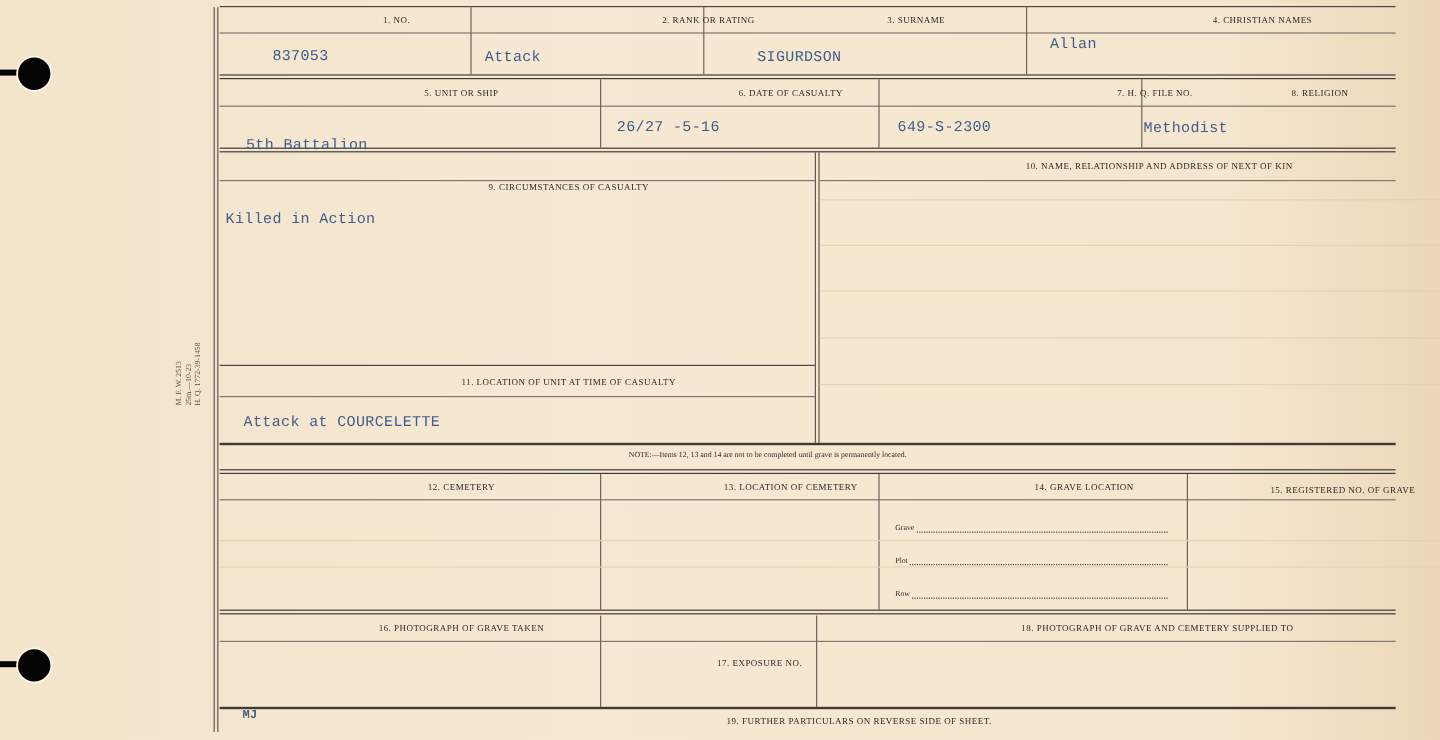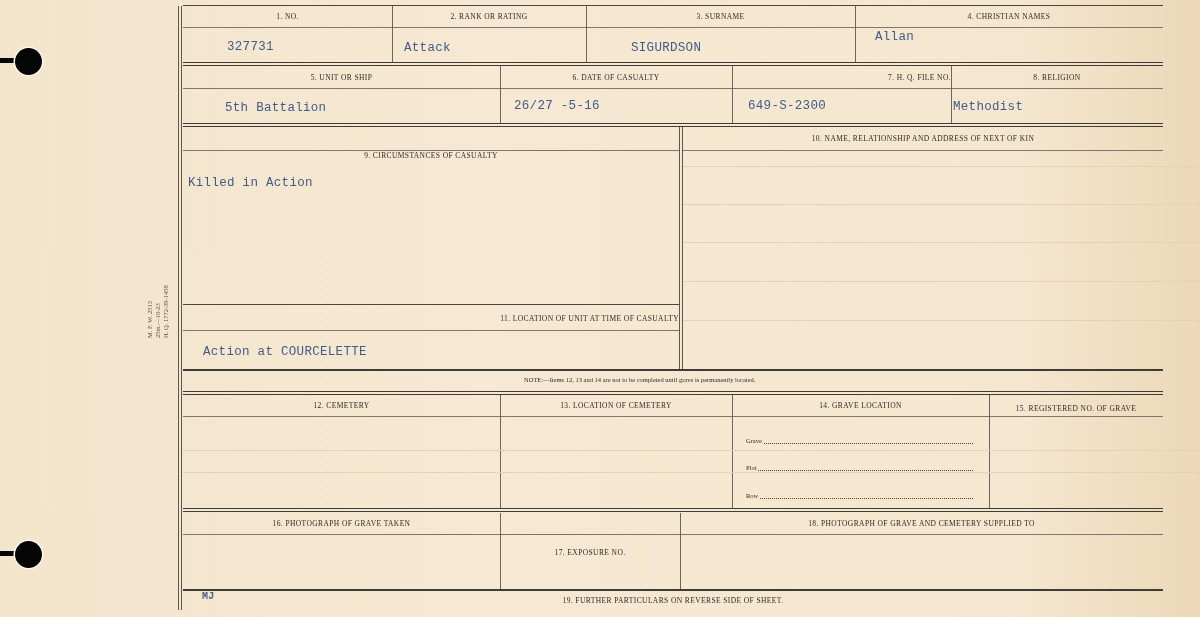--- a/index.html
+++ b/index.html
@@ -10,21 +10,21 @@
   }
   .hline { position:absolute; height:0; border-top:1.5px solid #4a4640; }
   .hline.thick { border-top:2px solid #3f3b36; }
   .hline.dbl { border-top:1.5px solid #3f3b36; border-bottom:1.5px solid #3f3b36; height:2px; }
   .hline.thin { border-top:1px solid #7d776e; }
   .hline.faint { border-top:1px solid #e4d2b6; }
   .vline { position:absolute; width:0; border-left:1px solid #6c665d; }
   .vline.dbl { border-left:1px solid #5c574f; border-right:1px solid #5c574f; width:2px; }
   .label {
     position:absolute; font-size:7.5px; letter-spacing:0.4px; color:#2f2b27;
-    text-align:center; text-transform:uppercase; white-space:nowrap;
+    text-align:center; text-transform:uppercase; white-space:nowrap;padding-left:43px;
   }
   .typed {
     position:absolute; font-family:"Liberation Mono", "DejaVu Sans Mono", monospace;
     font-size:12.5px; color:#3f5c8a; white-space:nowrap; letter-spacing:0.3px;
   }
   .small { position:absolute; font-size:6.5px; color:#2f2b27; white-space:nowrap; }
   .dotrow { position:absolute; font-size:6.5px; color:#2f2b27; white-space:nowrap; display:flex; align-items:flex-end; }
   .dotrow .dots { flex:1; border-bottom:1px dotted #4a4640; margin-left:2px; height:6px; }
   .punch { position:absolute; width:27px; height:27px; border-radius:50%; background:#050505; box-shadow:0 0 0 1.5px #fff8ec; }
   .punch-tab { position:absolute; height:5px; background:#050505; }
@@ -50,62 +50,62 @@
 <div class="vline dbl" style="left:178px; top:6px; height:604px;"></div>
 
 <div class="hline" style="left:183px; top:5px; width:980px;"></div>
 <div class="hline thin" style="left:183px; top:27px; width:980px;"></div>
 <div class="hline dbl" style="left:183px; top:62px; width:980px;"></div>
 <div class="vline" style="left:392px; top:6px; height:56px;"></div>
 <div class="vline" style="left:586px; top:6px; height:56px;"></div>
 <div class="vline" style="left:855px; top:6px; height:56px;"></div>
 
 <div class="label" style="left:183px; width:209px; top:12px;">1. No.</div>
-<div class="label" style="left:392px; width:194px; top:12px;">2. Rank or Rating</div>
+<div class="label" style="left:392px; width:194px; top:12px;text-align:right;">2. Rank or Rating</div>
 <div class="label" style="left:586px; width:269px; top:12px;">3. Surname</div>
 <div class="label" style="left:855px; width:308px; top:12px;">4. Christian Names</div>
 
-<div class="typed" style="left:227px; top:40px;">327731</div>
+<div class="typed" style="left:227px; top:40px;">837053</div>
 <div class="typed" style="left:404px; top:41px;">Attack</div>
 <div class="typed" style="left:631px; top:41px;">SIGURDSON</div>
 <div class="typed" style="left:875px; top:30px;">Allan</div>
 
 <div class="hline thin" style="left:183px; top:88px; width:980px;"></div>
 <div class="hline dbl" style="left:183px; top:123px; width:980px;"></div>
 <div class="vline" style="left:500px; top:66px; height:57px;"></div>
 <div class="vline" style="left:732px; top:66px; height:57px;"></div>
 <div class="vline" style="left:951px; top:66px; height:57px;"></div>
 
 <div class="label" style="left:183px; width:317px; top:73px;">5. Unit or Ship</div>
 <div class="label" style="left:500px; width:232px; top:73px;">6. Date of Casualty</div>
 <div class="label" style="left:732px; width:219px; top:73px;text-align:right;">7. H. Q. File No.</div>
 <div class="label" style="left:951px; width:212px; top:73px;">8. Religion</div>
 
-<div class="typed" style="left:205px; top:101px;margin-left:20px;">5th Battalion</div>
+<div class="typed" style="left:205px; top:114px;">5th Battalion</div>
 <div class="typed" style="left:514px; top:99px;">26/27 -5-16</div>
 <div class="typed" style="left:748px; top:99px;">649-S-2300</div>
 <div class="typed" style="left:953px; top:100px;font-family:Liberation Mono, monospace;">Methodist</div>
 
 <div class="vline dbl" style="left:679px; top:127px; height:242px;"></div>
 <div class="hline thin" style="left:183px; top:150px; width:496px;"></div>
 <div class="hline thin" style="left:683px; top:150px; width:480px;"></div>
 <div class="hline faint" style="left:683px; top:166px; width:517px;"></div>
 <div class="hline faint" style="left:683px; top:204px; width:517px;"></div>
 <div class="hline faint" style="left:683px; top:242px; width:517px;"></div>
 <div class="hline faint" style="left:683px; top:281px; width:517px;"></div>
 <div class="hline faint" style="left:683px; top:320px; width:517px;"></div>
 
 <div class="label" style="left:183px; width:496px; top:151px;">9. Circumstances of Casualty</div>
 <div class="label" style="left:683px; width:480px; top:134px;">10. Name, Relationship and Address of Next of Kin</div>
 <div class="typed" style="left:188px; top:176px;">Killed in Action</div>
 
 <div class="hline" style="left:183px; top:304px; width:496px;"></div>
 <div class="hline thin" style="left:183px; top:330px; width:496px;"></div>
-<div class="label" style="left:183px; width:496px; top:314px;text-align:right;">11. Location of Unit at Time of Casualty</div>
-<div class="typed" style="left:203px; top:345px;">Action at COURCELETTE</div>
+<div class="label" style="left:183px; width:496px; top:314px;">11. Location of Unit at Time of Casualty</div>
+<div class="typed" style="left:203px; top:345px;">Attack at COURCELETTE</div>
 
 <div class="hline thick" style="left:183px; top:369px; width:980px;"></div>
 <div class="small" style="left:524px; top:376px;">NOTE:—Items 12, 13 and 14 are not to be completed until grave is permanently located.</div>
 <div class="hline dbl" style="left:183px; top:391px; width:980px;"></div>
 
 <div class="hline thin" style="left:183px; top:416px; width:980px;"></div>
 <div class="vline" style="left:500px; top:395px; height:113px;"></div>
 <div class="vline" style="left:732px; top:395px; height:113px;"></div>
 <div class="vline" style="left:989px; top:395px; height:113px;"></div>
 <div class="hline faint" style="left:183px; top:450px; width:1017px;"></div>

